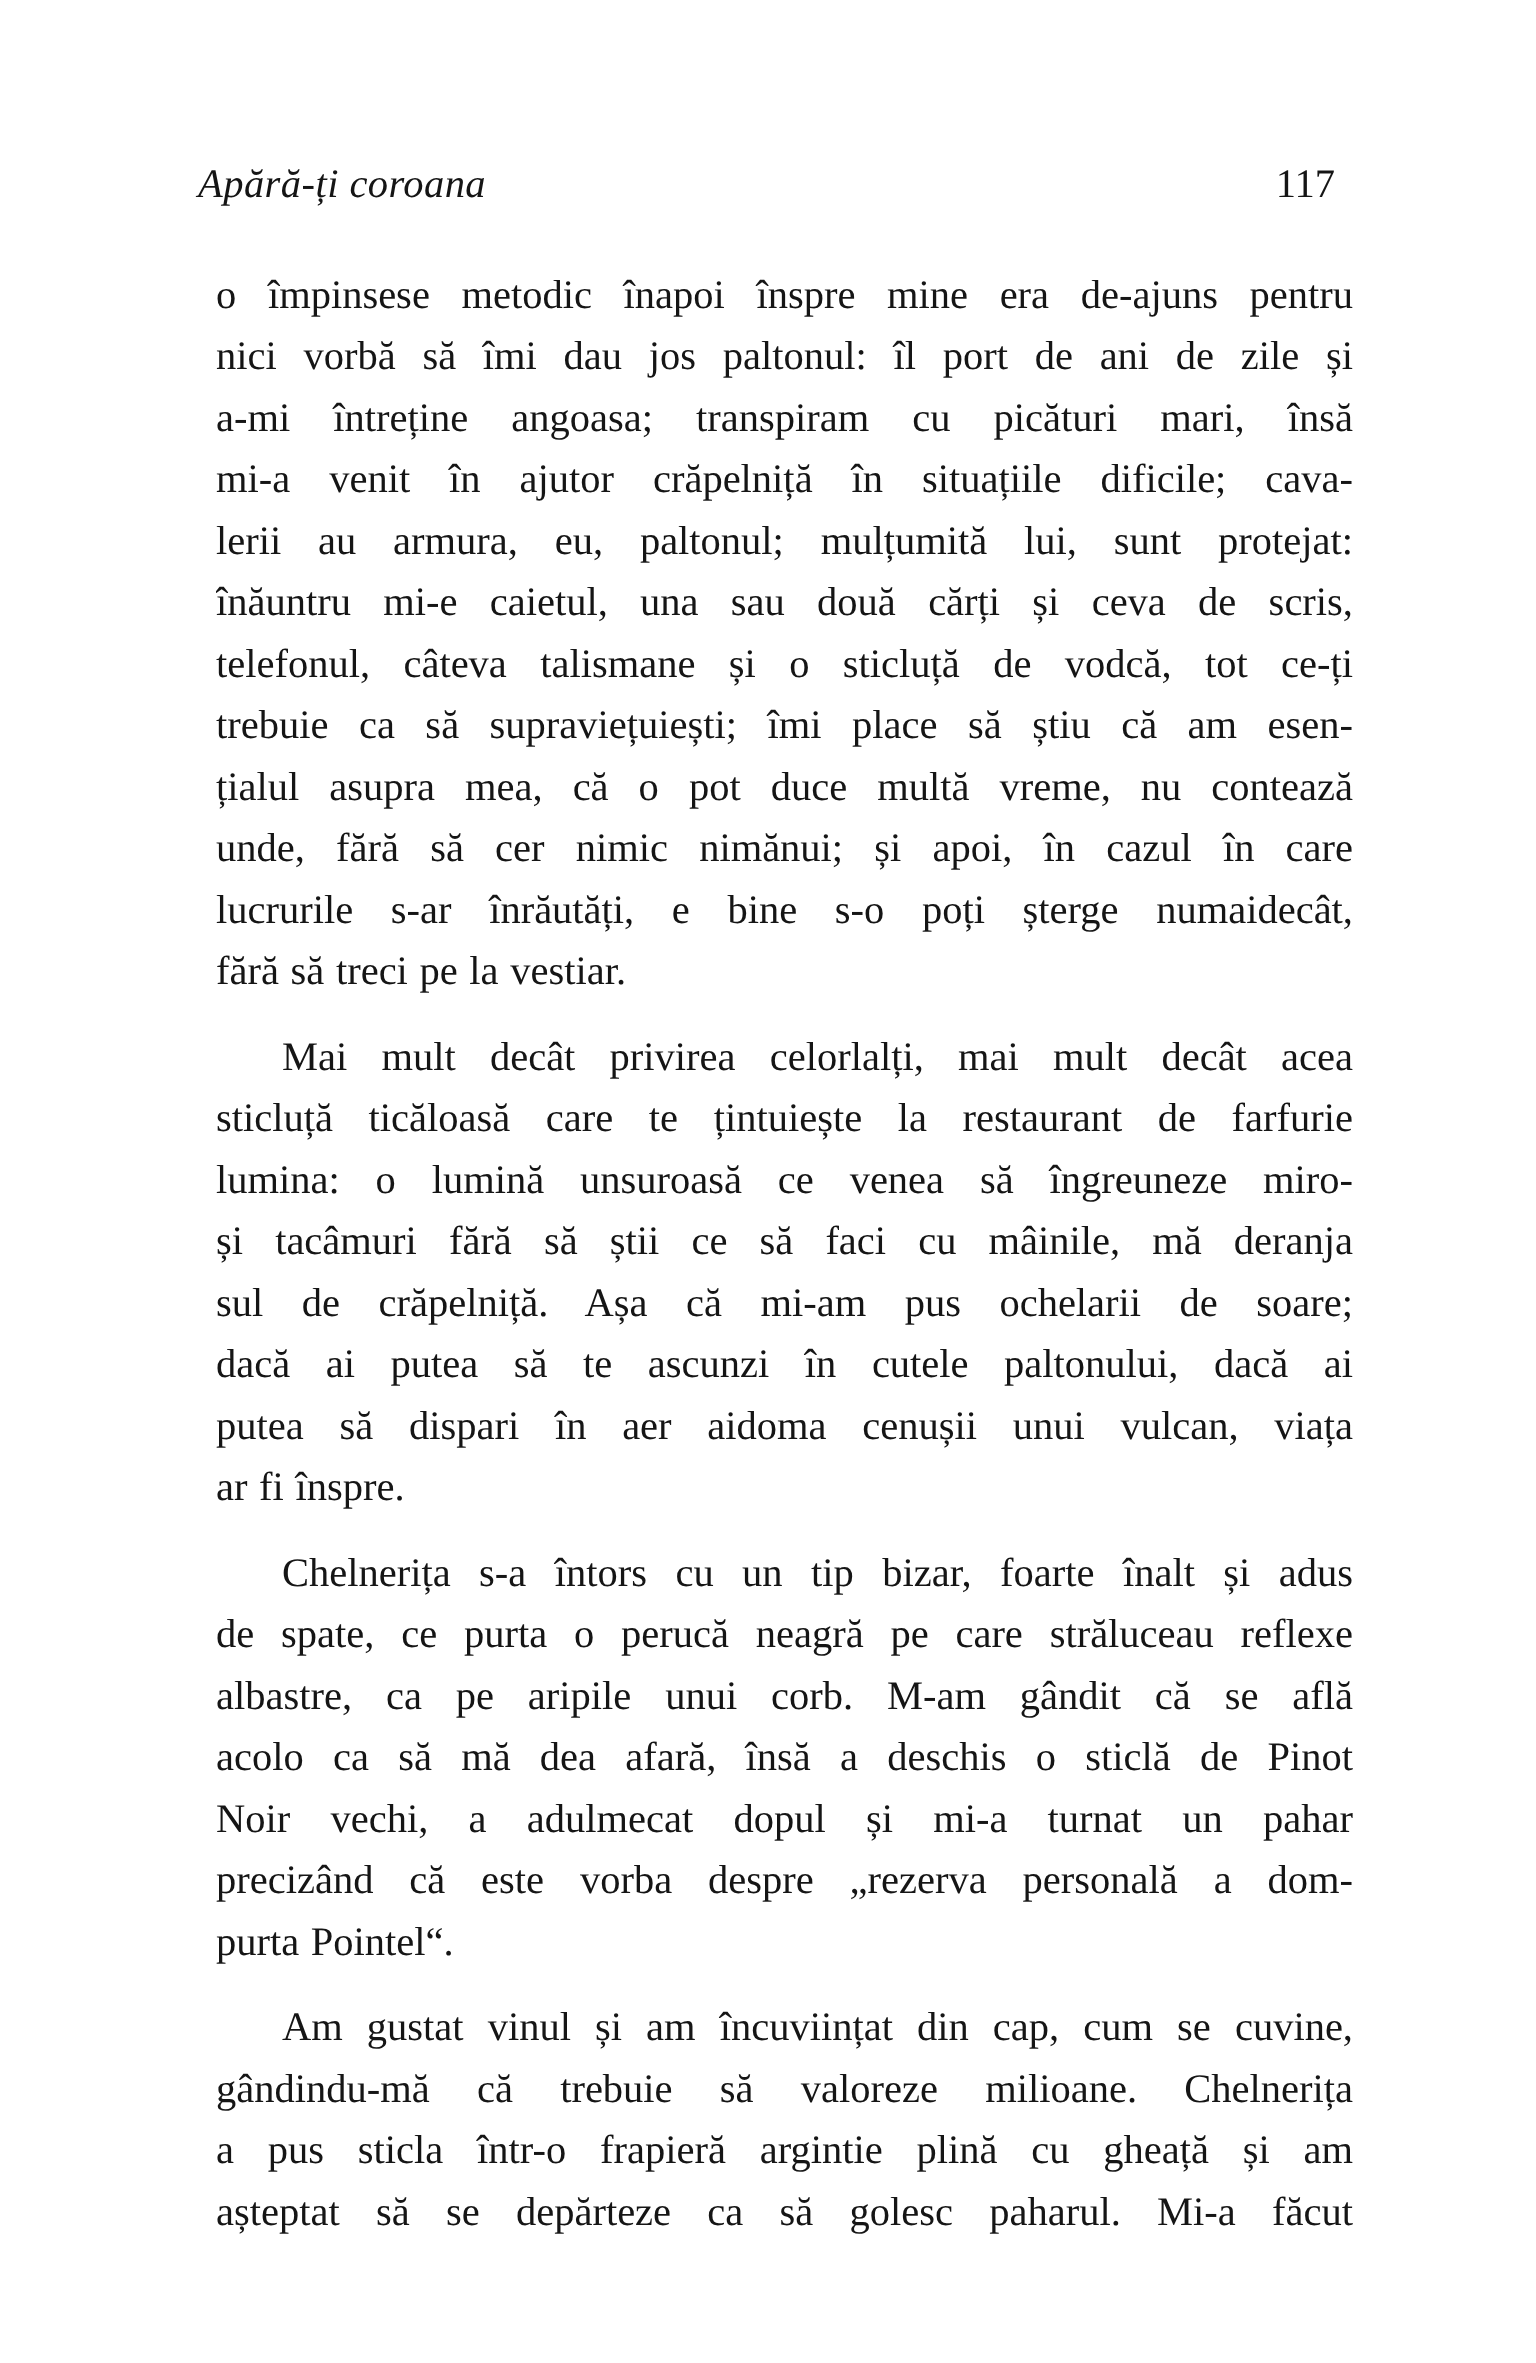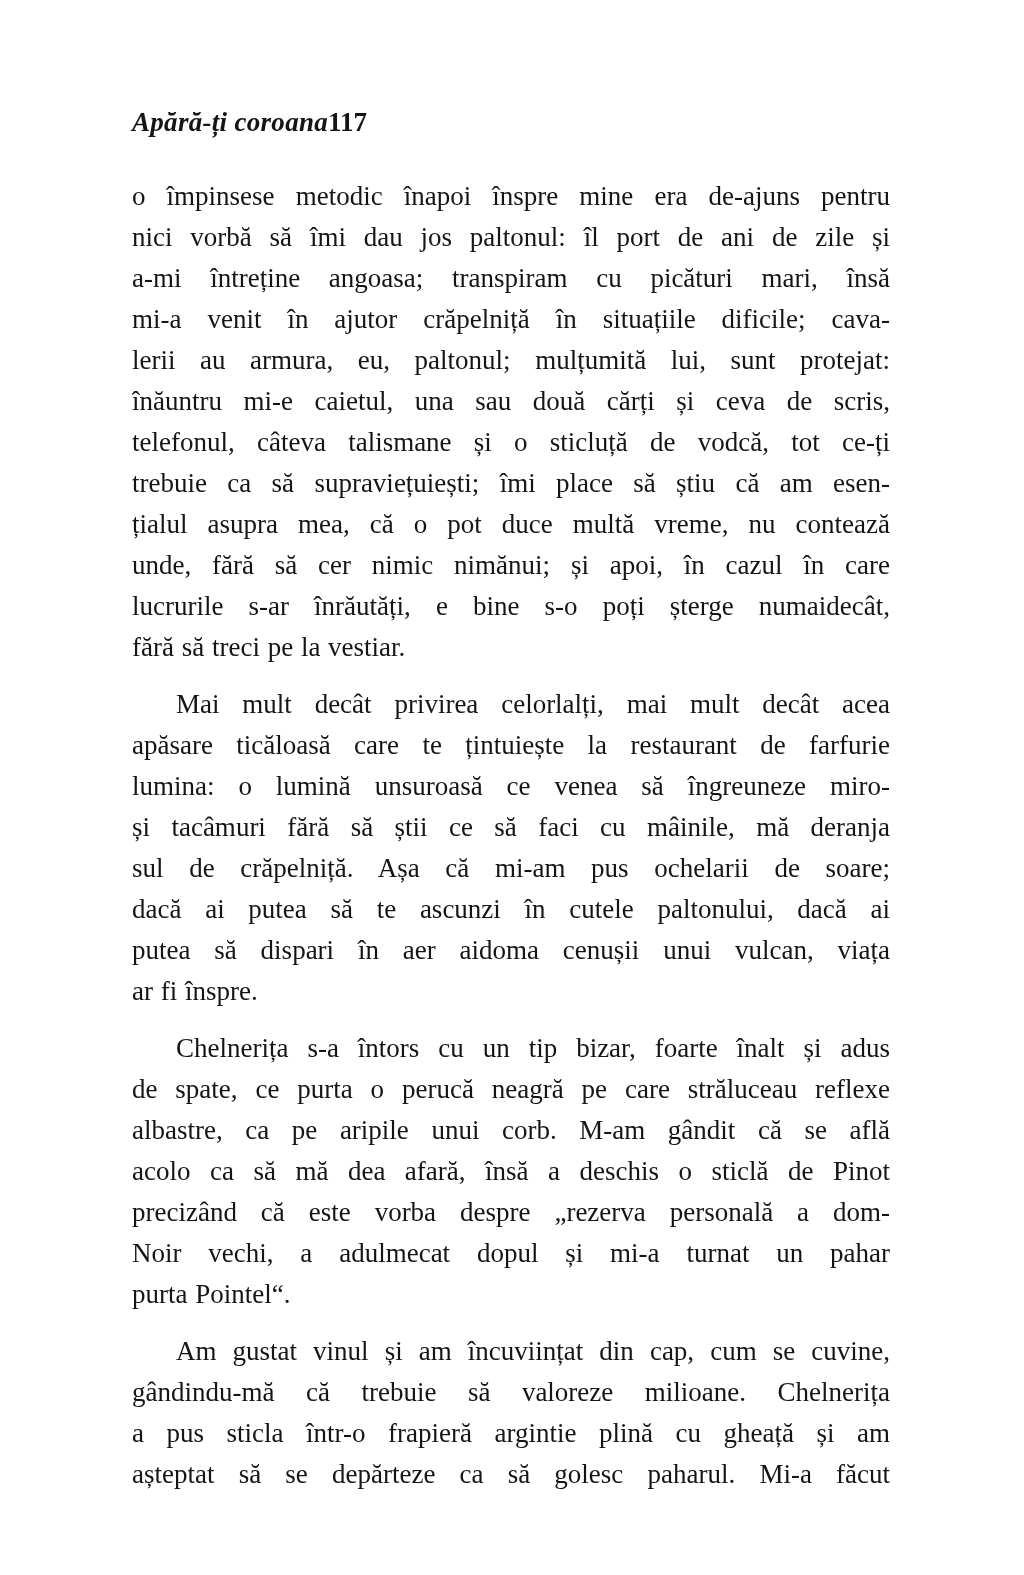--- a/index.html
+++ b/index.html
@@ -15,36 +15,36 @@
     font-family: "Liberation Serif", "DejaVu Serif", serif;
     color: #151515;
     overflow: hidden;
   }
   .header {
     position: absolute;
     top: 106px;
     left: 132px;
     width: 758px;
     display: flex;
+    justify-content: space-between;
     align-items: baseline;
     font-size: 27px;
     line-height: 32px;
-    font-weight: bold;
   }
   .running-head {
     font-style: italic;
     letter-spacing: 0.3px;
   }
   .page-number {
     font-style: normal;
   }
   .body-text {
     position: absolute;
     top: 176px;
-    left: 132px;
+    left: 144px;
     width: 758px;
     font-size: 27px;
     line-height: 41px;
   }
   .line {
     height: 41px;
     overflow: hidden;
     text-align: justify;
     text-align-last: justify;
     word-spacing: 1px;
@@ -72,32 +72,32 @@
       <div class="line">mi-a venit în ajutor crăpelniță în situațiile dificile; cava-</div>
       <div class="line">lerii au armura, eu, paltonul; mulțumită lui, sunt protejat:</div>
       <div class="line">înăuntru mi-e caietul, una sau două cărți și ceva de scris,</div>
       <div class="line">telefonul, câteva talismane și o sticluță de vodcă, tot ce-ți</div>
       <div class="line">trebuie ca să supraviețuiești; îmi place să știu că am esen-</div>
       <div class="line">țialul asupra mea, că o pot duce multă vreme, nu contează</div>
       <div class="line">unde, fără să cer nimic nimănui; și apoi, în cazul în care</div>
       <div class="line">lucrurile s-ar înrăutăți, e bine s-o poți șterge numaidecât,</div>
       <div class="line flush">fără să treci pe la vestiar.</div>
       <div class="line indent">Mai mult decât privirea celorlalți, mai mult decât acea</div>
-      <div class="line">apăsare ticăloasă care te țintuiește la restaurant de farfurie</div>
+      <div class="line">sticluță ticăloasă care te țintuiește la restaurant de farfurie</div>
       <div class="line">lumina: o lumină unsuroasă ce venea să îngreuneze miro-</div>
       <div class="line">și tacâmuri fără să știi ce să faci cu mâinile, mă deranja</div>
       <div class="line">sul de crăpelniță. Așa că mi-am pus ochelarii de soare;</div>
       <div class="line">dacă ai putea să te ascunzi în cutele paltonului, dacă ai</div>
       <div class="line">putea să dispari în aer aidoma cenușii unui vulcan, viața</div>
       <div class="line flush">ar fi înspre.</div>
       <div class="line indent">Chelnerița s-a întors cu un tip bizar, foarte înalt și adus</div>
       <div class="line">de spate, ce purta o perucă neagră pe care străluceau reflexe</div>
       <div class="line">albastre, ca pe aripile unui corb. M-am gândit că se află</div>
       <div class="line">acolo ca să mă dea afară, însă a deschis o sticlă de Pinot</div>
+      <div class="line">Noir vechi, a adulmecat dopul și mi-a turnat un pahar</div>
       <div class="line">precizând că este vorba despre „rezerva personală a dom-</div>
-      <div class="line">Noir vechi, a adulmecat dopul și mi-a turnat un pahar</div>
       <div class="line flush">purta Pointel“.</div>
       <div class="line indent">Am gustat vinul și am încuviințat din cap, cum se cuvine,</div>
       <div class="line">gândindu-mă că trebuie să valoreze milioane. Chelnerița</div>
       <div class="line">a pus sticla într-o frapieră argintie plină cu gheață și am</div>
       <div class="line">așteptat să se depărteze ca să golesc paharul. Mi-a făcut</div>
     </div>
 </div>
 
 </body></html>

